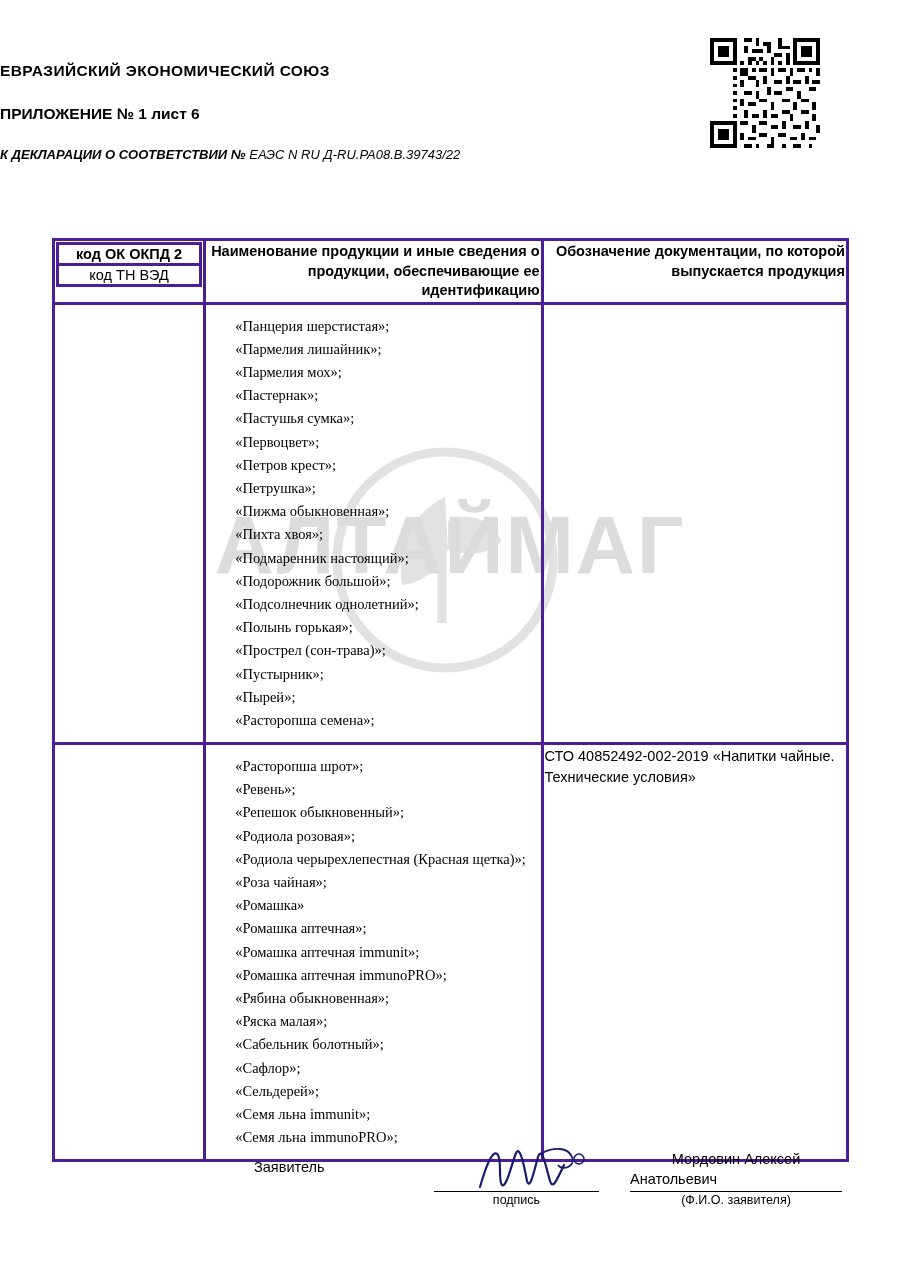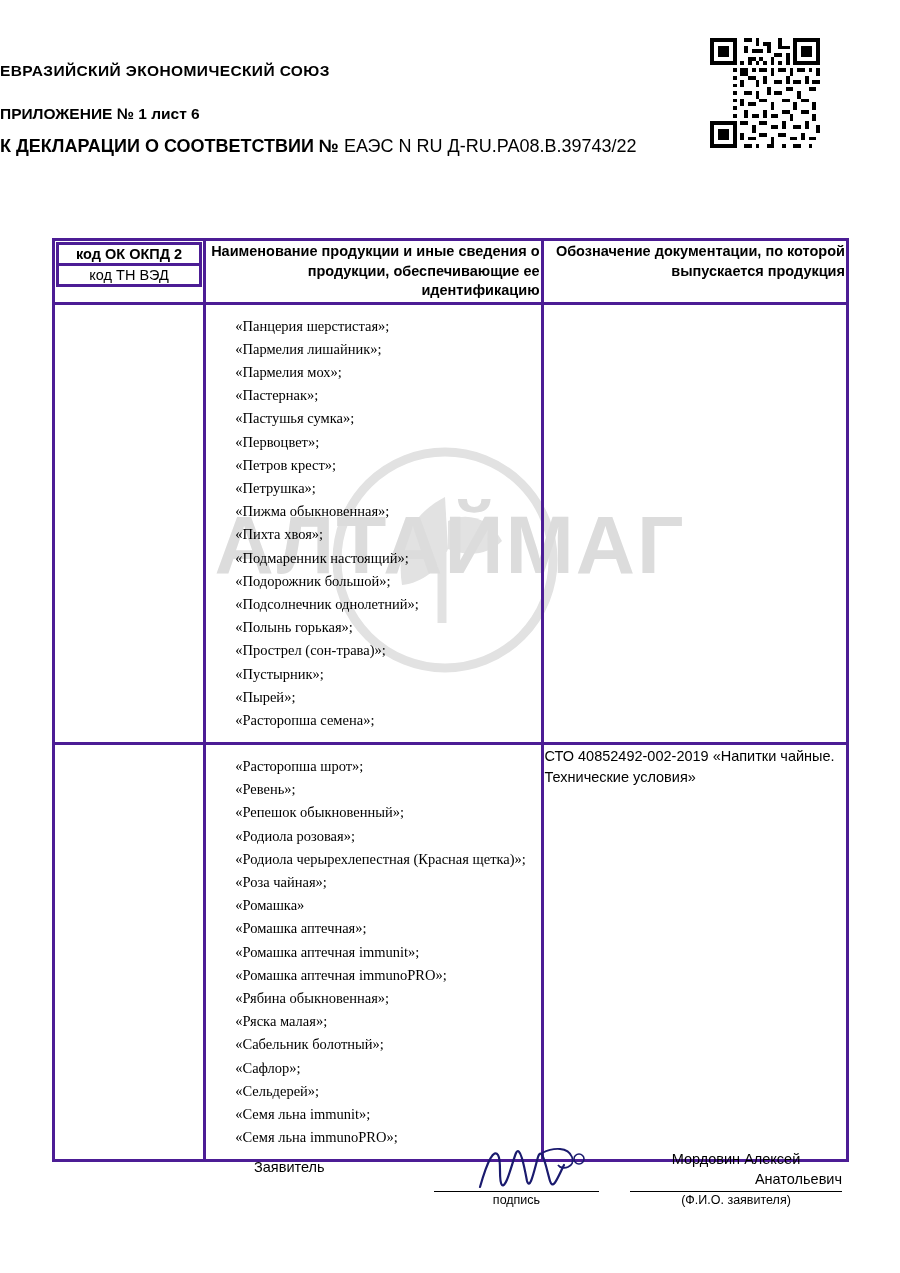--- a/index.html
+++ b/index.html
@@ -68,22 +68,23 @@
     font-size: 15.5px;
     font-weight: bold;
     letter-spacing: 0.4px;
   }
   .header .line2 {
     font-size: 15.5px;
     font-weight: bold;
     margin-top: 25px;
   }
   .header .line3 {
-    font-size: 18px;
-    margin-top: 13px;
+    font-size: 13px;
+    margin-top: 24px;
+    font-style: italic;
   }
   .header .line3 b { font-weight: bold; }
 
   
   #qr {
     position: absolute;
     right: 80px;
     top: 38px;
     width: 110px;
     height: 110px;
@@ -196,21 +197,21 @@
     left: 578px;
     top: 8px;
     width: 212px;
     text-align: center;
   }
   .sig .name2 {
     position: absolute;
     left: 578px;
     top: 28px;
     width: 212px;
-    text-align: right;
+    text-align: left;
   }
   .sig .name-caption {
     position: absolute;
     left: 578px;
     top: 50px;
     width: 212px;
     text-align: center;
     font-size: 12.5px;
   }
   .sig .scribble {

